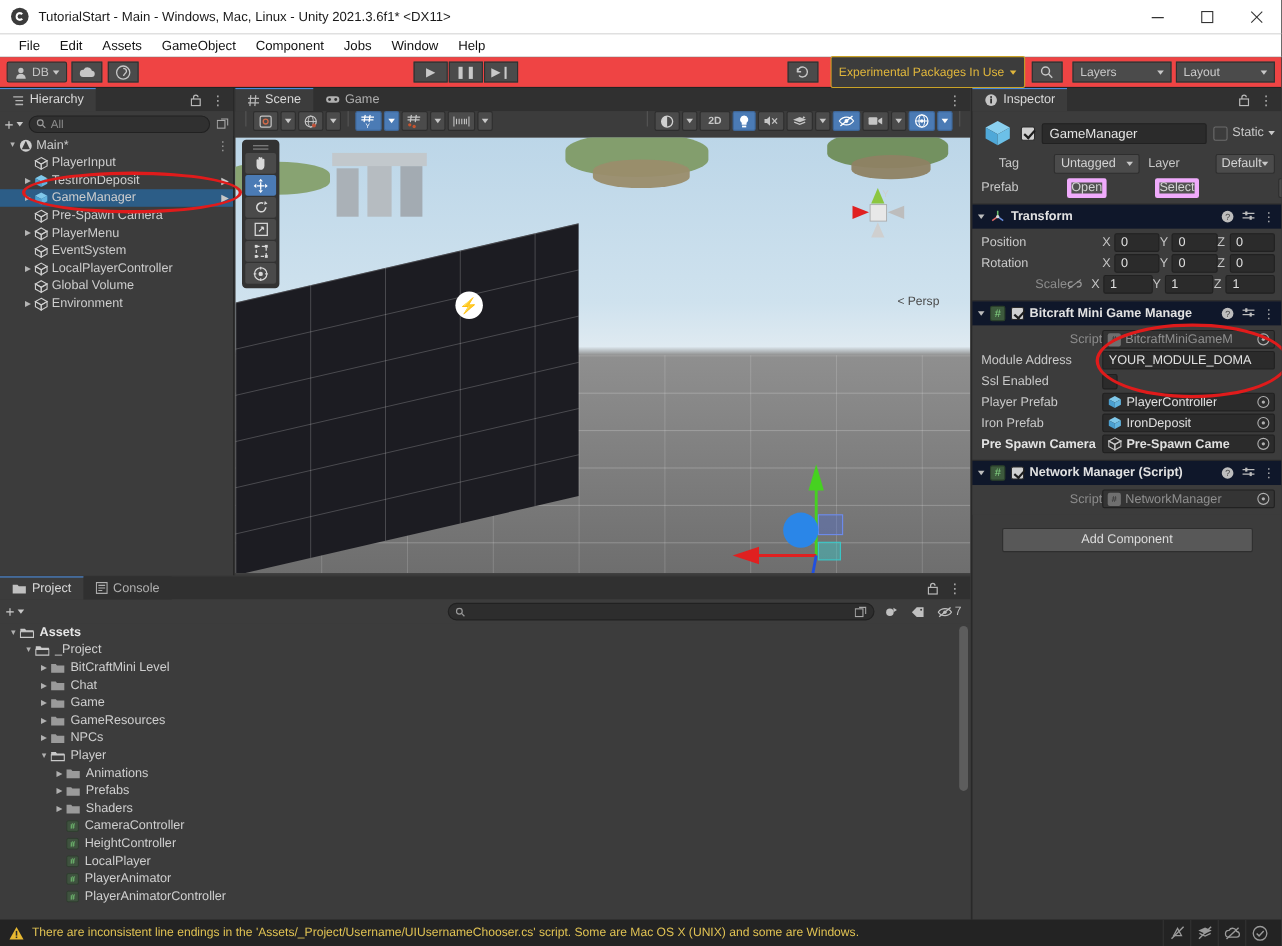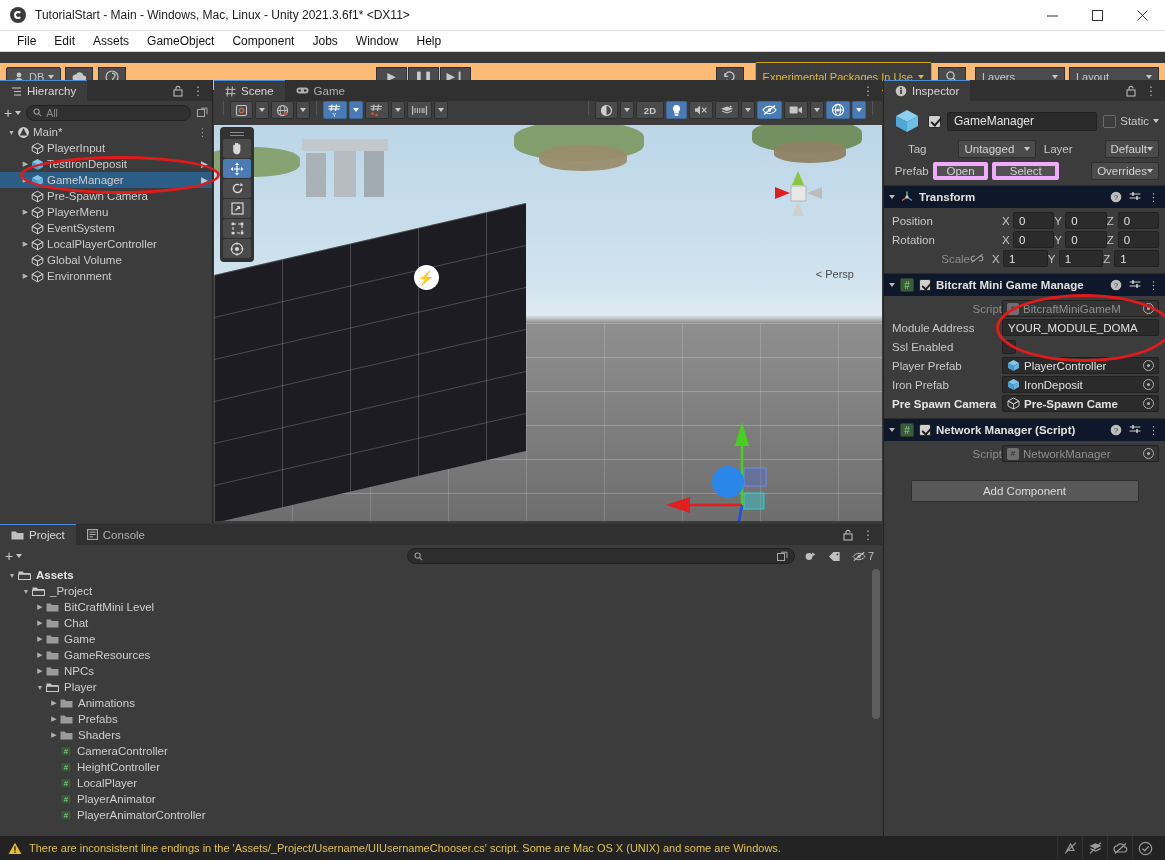--- a/index.html
+++ b/index.html
@@ -23,22 +23,22 @@
   .wbtn { width:45px; height:31px; display:flex; align-items:center; justify-content:center;
           font-size:13px; color:#333; }
   .wbtn svg { display:block; }
 
   
   .menubar { height:21px; background:#fff; display:flex; align-items:center; padding-left:8px;
              border-bottom:1px solid #d8d8d8; }
   .menu-item { font-size:12px; color:#111; padding:0 9px; line-height:21px; white-space:nowrap; }
 
   
-  .unitybar { height:28px; background:#fdba74; display:flex; align-items:center;
-              padding:0 6px; border-bottom:1px solid #232323;margin-top:11px; }
+  .unitybar { height:28px; background:#ef4444; display:flex; align-items:center;
+              padding:0 6px; border-bottom:1px solid #232323; }
   .tbtn { height:19px; background:#515151; border:1px solid #303030; border-radius:2px;
           display:flex; align-items:center; padding:0 6px; margin-right:4px; color:#c4c4c4;
           font-size:11px; gap:4px; }
   .caret { width:0;height:0;border-left:3.5px solid transparent;border-right:3.5px solid transparent;
            border-top:4px solid #c8c8c8; }
   .play-group { display:flex; gap:1px; margin:0 auto; }
   .pbtn { width:31px; height:19px; background:#4b4b4b; border:1px solid #303030;
           display:flex; align-items:center; justify-content:center; color:#c9c9c9; font-size:11px; }
   .exp-pkg { height:29px; border:1px solid #c9a227; border-radius:2px; color:#e0b63c;
              display:flex; align-items:center; gap:5px; padding:0 7px; font-size:11px;
@@ -715,21 +715,21 @@
         <span>Untagged</span>
           <span class="caret"></span>
       </div>
       <span class="lbl-r" style="width:38px">Layer</span>
       <div class="minidrop" style="flex:1">
         <span>Default</span>
           <span class="caret"></span>
       </div>
     </div>
 
-    <div class="insp-row2" style="padding-bottom:5px;">
+    <div class="insp-row2" style="padding-bottom:5px;gap:44px;">
       <span class="lbl-r" style="width:40px">Prefab</span>
       <div class="btn-s" style="width:60px">
         <span>Open</span>
       </div>
       <div class="btn-s" style="width:72px">
         <span>Select</span>
       </div>
       <div class="minidrop" style="flex:1">
         <span>Overrides</span>
           <span class="caret"></span>

